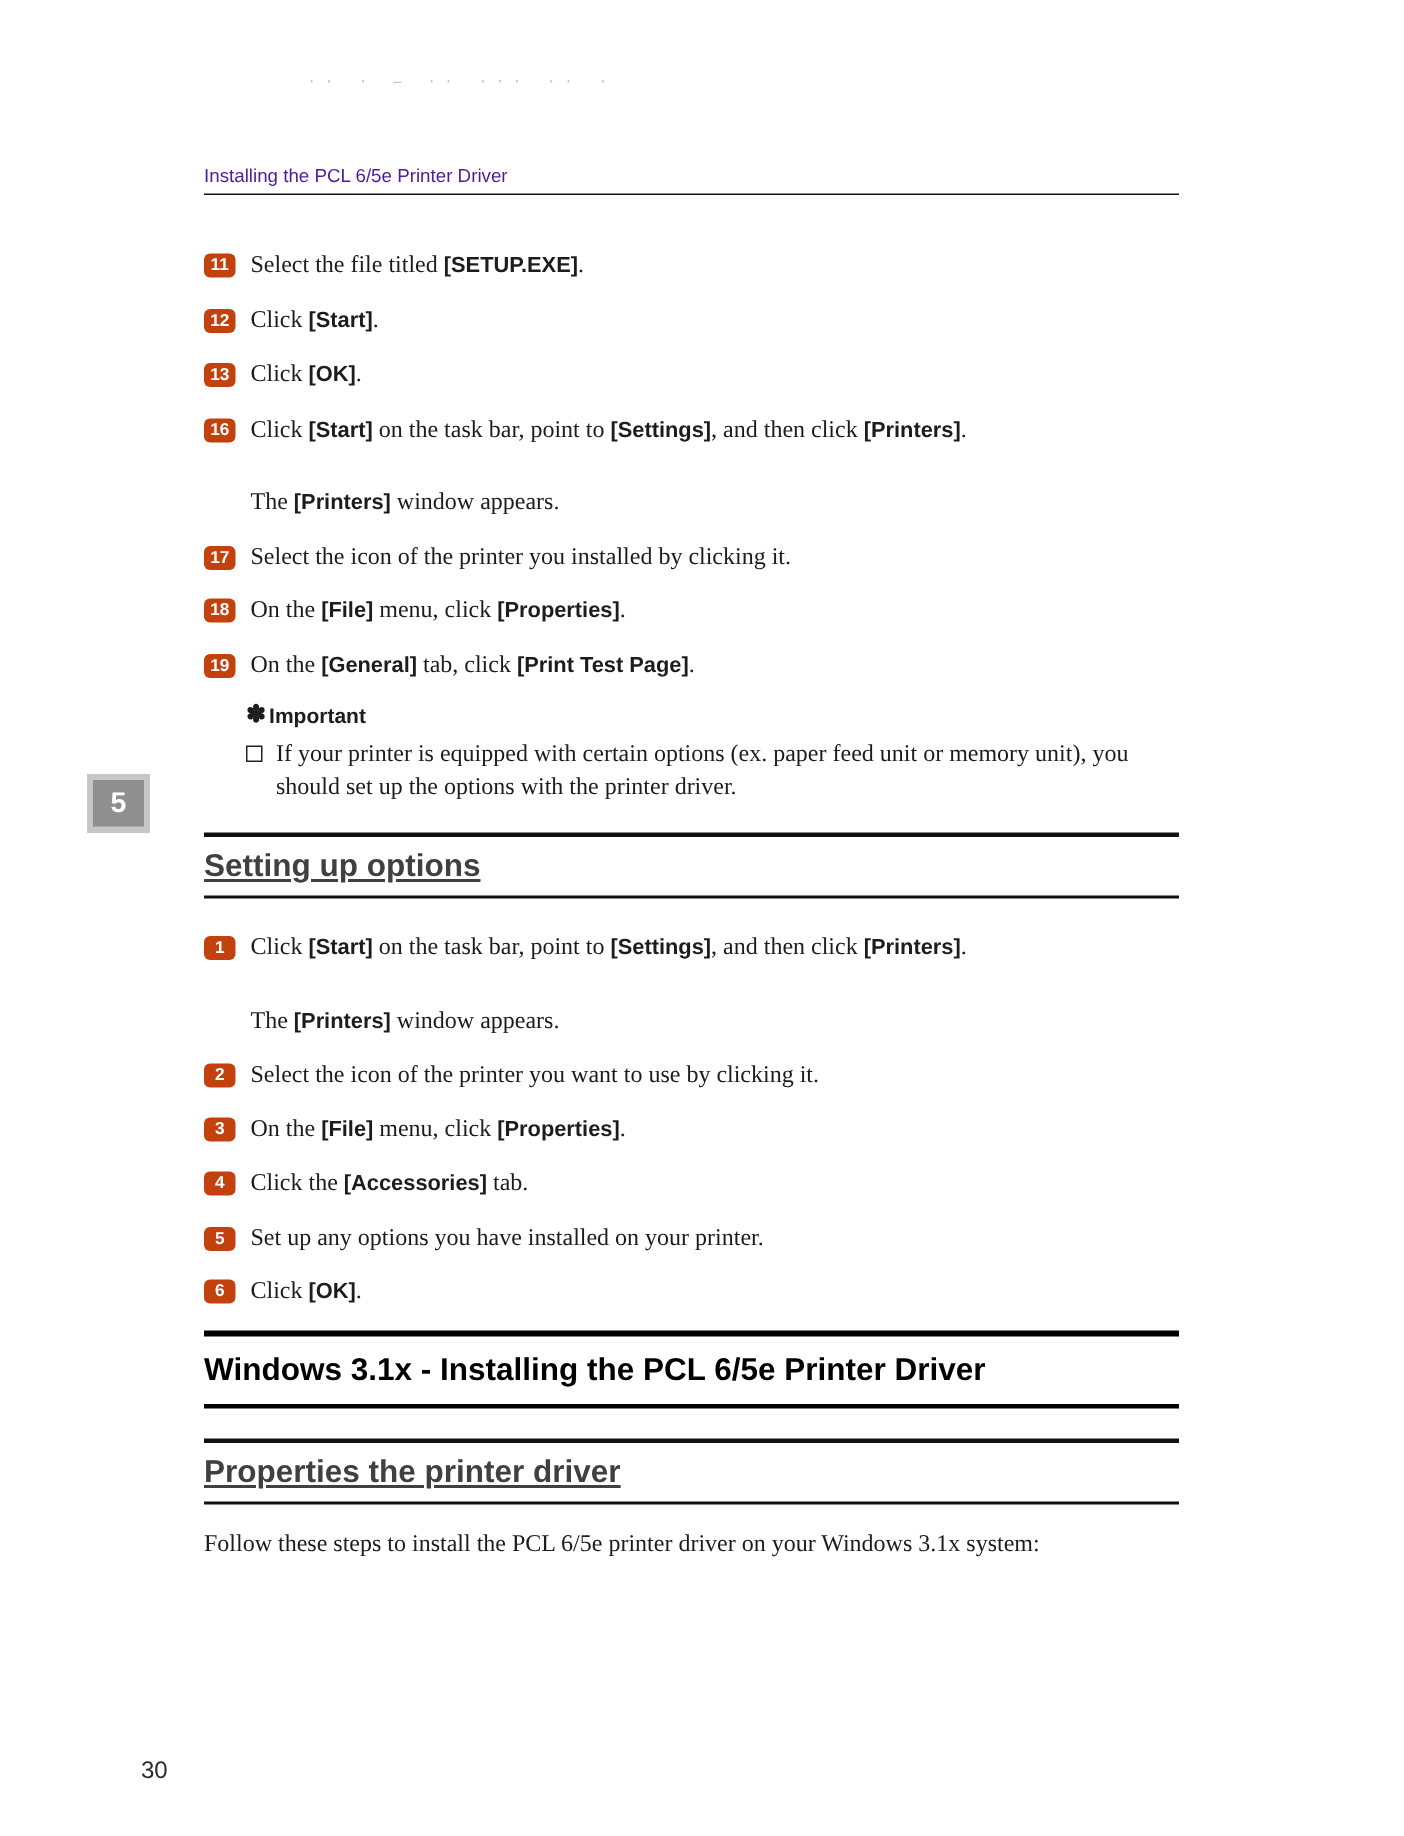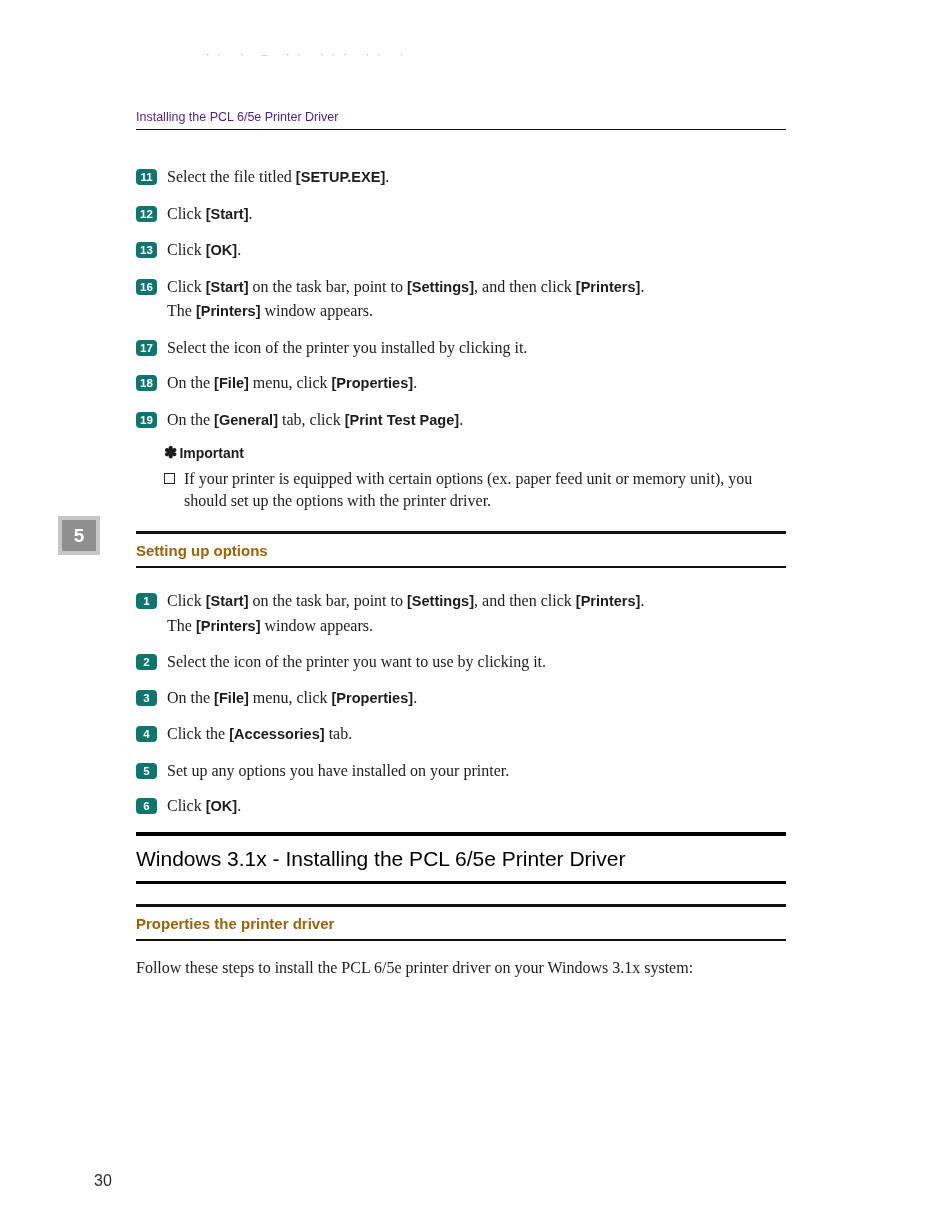--- a/index.html
+++ b/index.html
@@ -14,50 +14,50 @@
     position:absolute;left:136px;top:110px;width:650px;
     font-family:"Liberation Sans",sans-serif;font-size:12.5px;color:#4c1d95;
     padding-bottom:5px;border-bottom:1.6px solid #111;
   }
   .content{position:absolute;left:136px;top:166px;width:650px;}
   
   .step{display:flex;gap:10px;margin-bottom:14px;}
   .badge{
     flex:0 0 auto;display:inline-flex;align-items:center;justify-content:center;
     min-width:15px;height:16px;padding:0 3px;margin-top:3px;
-    background:#0f766e;color:#fff;border-radius:4px;
+    background:#c2410c;color:#fff;border-radius:4px;
     font-family:"Liberation Sans",sans-serif;font-weight:bold;font-size:11.5px;
   }
   .step-body{flex:1 1 auto;}
   .step-text{font-size:16px;line-height:21.5px;}
-  .step-sub{font-size:16px;line-height:21.5px;margin-top:2px;}
+  .step-sub{font-size:16px;line-height:21.5px;margin-top:26px;}
   b{font-family:"Liberation Sans",sans-serif;font-size:0.91em;}
   
   .important{margin:4px 0 18px 28px;}
   .important-title{
     display:flex;align-items:center;gap:2px;
     font-family:"Liberation Sans",sans-serif;font-weight:bold;font-size:14px;
     margin-bottom:7px;
   }
   .important-icon{font-size:16px;line-height:14px;}
   .important-item{display:flex;gap:9px;font-size:16px;line-height:21.5px;}
   .checkbox{
     flex:0 0 auto;width:9px;height:9px;border:1.4px solid #222;
     margin-top:5px;background:#fff;
   }
   
   .section-bar{border-top:3px solid #111;border-bottom:2px solid #111;
     padding:8px 0 7px 0;margin:20px 0 0 0;}
   .section-title{font-family:"Liberation Sans",sans-serif;font-weight:bold;
-    font-size:15px;color:#a16207;}
+    font-size:21px;color:#404040;text-decoration:underline;}
   .steps-block{margin-top:22px;}
   
   .heading2-wrap{border-top:4px solid #000;border-bottom:3px solid #000;
     padding:11px 0 10px 0;margin-top:14px;}
-  .heading2{font-family:"Liberation Sans",sans-serif;font-weight:normal;
+  .heading2{font-family:"Liberation Sans",sans-serif;font-weight:bold;
     font-size:21px;color:#000;}
   .para{font-size:16px;line-height:22px;margin-top:16px;}
   
   .chapter-tab{
     position:absolute;left:58px;top:516px;width:34px;height:31px;
     background:#8f8f8f;border:4px solid #c6c6c6;
     display:flex;align-items:center;justify-content:center;
     color:#fff;font-family:"Liberation Sans",sans-serif;font-weight:bold;font-size:19px;
   }
   .page-number{

